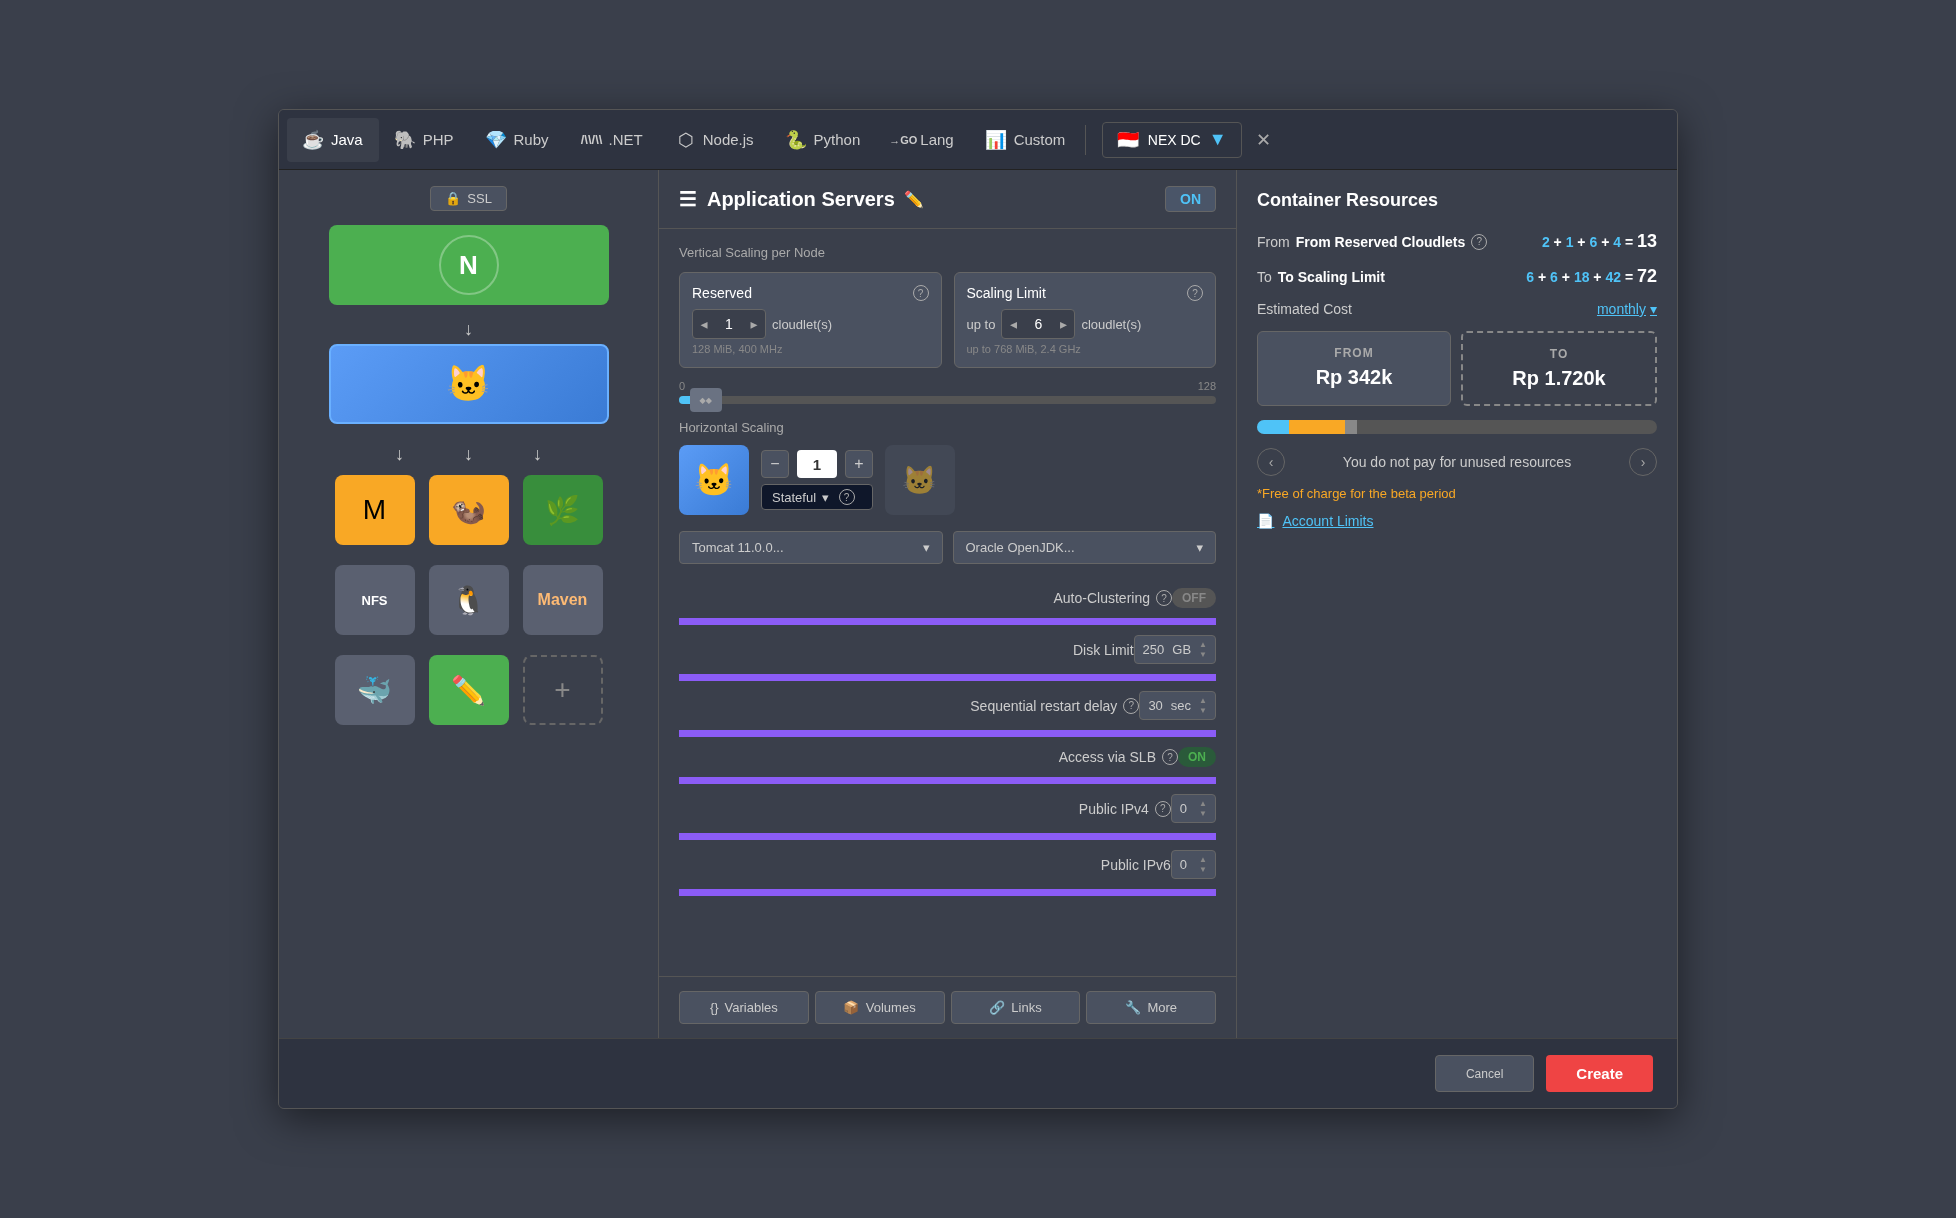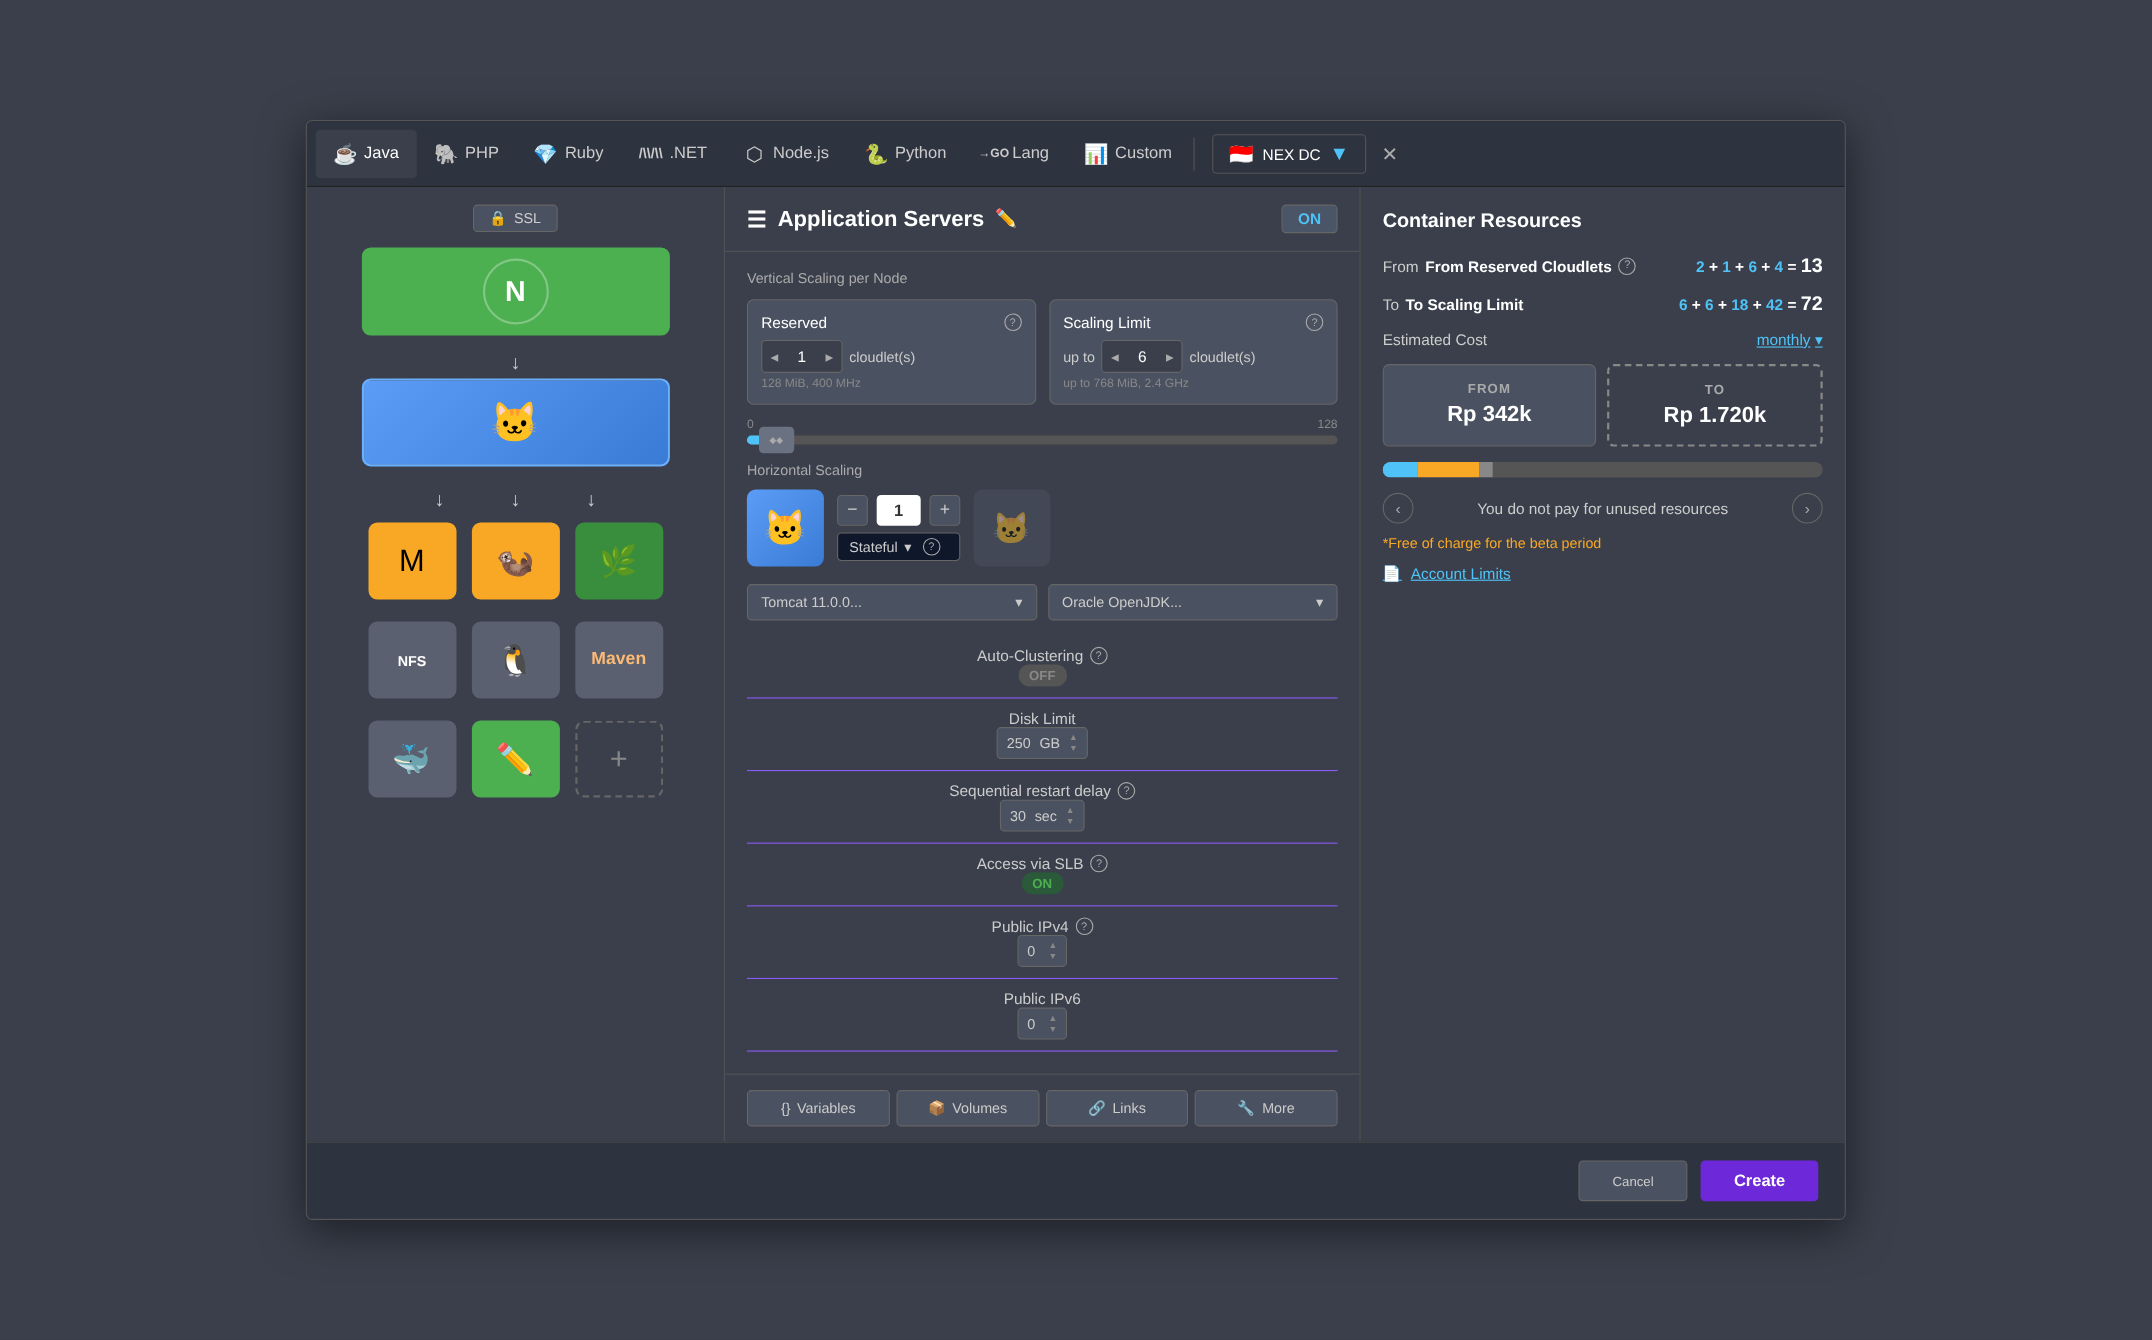--- a/index.html
+++ b/index.html
@@ -367,22 +367,21 @@
       border-radius: 4px;
       padding: 8px 12px;
       color: #ccc; font-size: 13px; cursor: pointer;
     }
     
     .config-row {
       display: flex;
       align-items: center;
       justify-content: flex-end;
       padding: 10px 0;
-      border-bottom: 1px solid #8b5cf6;
-      flex-direction: column;
+      border-bottom: 7px solid #8b5cf6;
     }
     .config-label {
       display: flex;
       align-items: center;
       gap: 6px;
       color: #ccc; font-size: 14px;
     }
     .toggle-off {
       background: #555;
       border-radius: 12px;
@@ -581,21 +580,21 @@
       padding: 10px 30px;
       background: #4a5160;
       border: 1px solid #666;
       border-radius: 4px;
       color: #ccc;
       font-size: 12px;
       cursor: pointer;
     }
     .btn-create {
       padding: 10px 30px;
-      background: #6d28d9;
+      background: #ef4444;
       border: none;
       border-radius: 4px;
       color: #fff;
       font-size: 15px;
       font-weight: 600;
       cursor: pointer;
     }
 
     
     .nginx-wrap {

